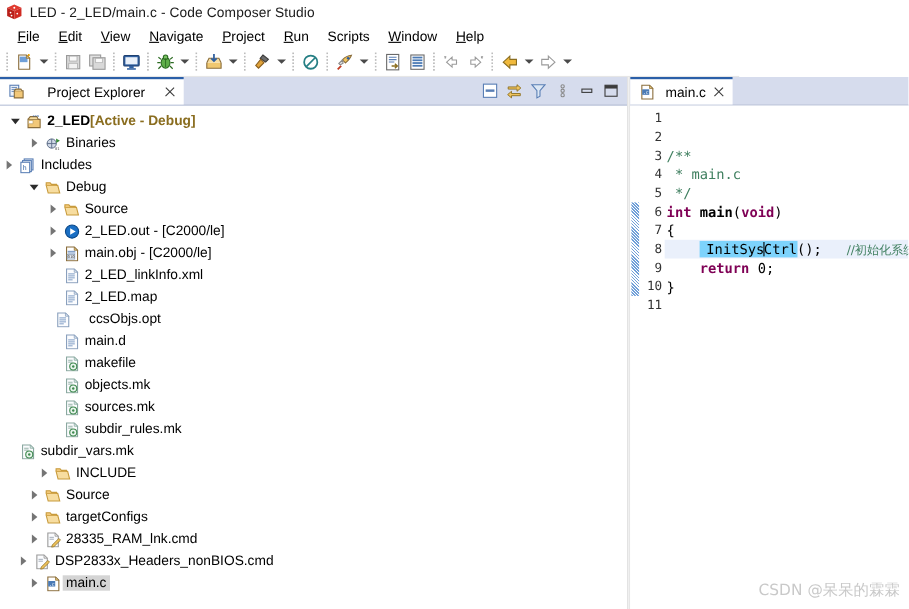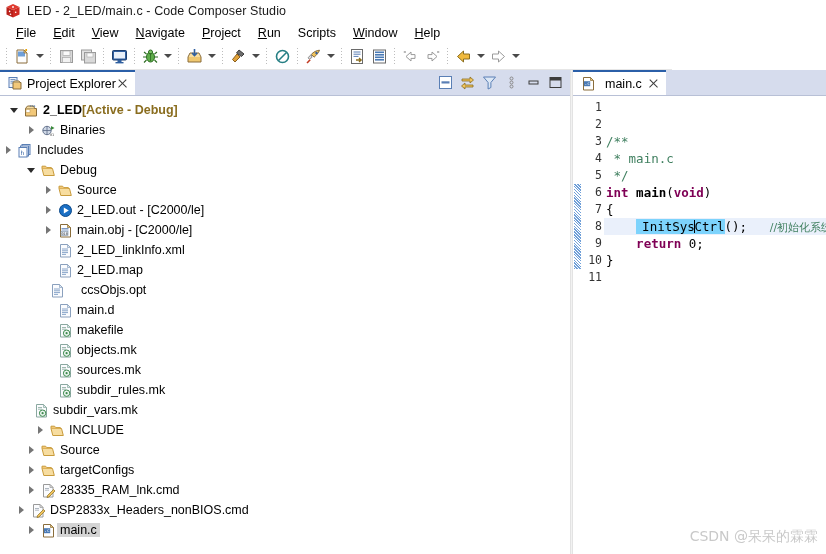--- a/index.html
+++ b/index.html
@@ -118,21 +118,21 @@
     position: relative;
   }
   .view-tab {
     display: flex;
     align-items: center;
     padding: 0 6px 0 6px;
     background: #ffffff;
     border-top: 2px solid #2b5fa8;
     font-size: 12.5px;
     font-weight: 400;
-    gap: 0;
+    gap: 16px;
     position: relative;
     top: 0;
   }
   .view-tab .vt-label { white-space: nowrap; }
   .tab-close {
     width: 13px; height: 13px;
     position: relative;
     flex: none;
     cursor: default;
   }
@@ -671,21 +671,21 @@
               <svg width="15" height="15" viewBox="0 0 15 15">
                 <path d="M2.5 1.5h7l3 3v9.5h-10z" fill="#fbfcfe" stroke="#8aa8a0"></path>
                 <path d="M9.5 1.5v3h3z" fill="#dcebe5" stroke="#8aa8a0" stroke-width=".7"></path>
                 <path d="M4 4.5h4M4 6.2h4" stroke="#89a89c" stroke-width=".8"></path>
                 <circle cx="8.6" cy="10.2" r="3.2" fill="#eaf5ee" stroke="#3f8a4f" stroke-width="1"></circle>
                 <circle cx="8.6" cy="10.2" r="1.1" fill="#3f8a4f"></circle>
               </svg>
             </span>
             <span class="tlabel">subdir_rules.mk</span>
           </div>
-          <div class="trow" style=" margin-left: 16px;">
+          <div class="trow" style="">
             <span class="twist none"></span>
             <span class="ticon">
               <svg width="15" height="15" viewBox="0 0 15 15">
                 <path d="M2.5 1.5h7l3 3v9.5h-10z" fill="#fbfcfe" stroke="#8aa8a0"></path>
                 <path d="M9.5 1.5v3h3z" fill="#dcebe5" stroke="#8aa8a0" stroke-width=".7"></path>
                 <path d="M4 4.5h4M4 6.2h4" stroke="#89a89c" stroke-width=".8"></path>
                 <circle cx="8.6" cy="10.2" r="3.2" fill="#eaf5ee" stroke="#3f8a4f" stroke-width="1"></circle>
                 <circle cx="8.6" cy="10.2" r="1.1" fill="#3f8a4f"></circle>
               </svg>
             </span>

